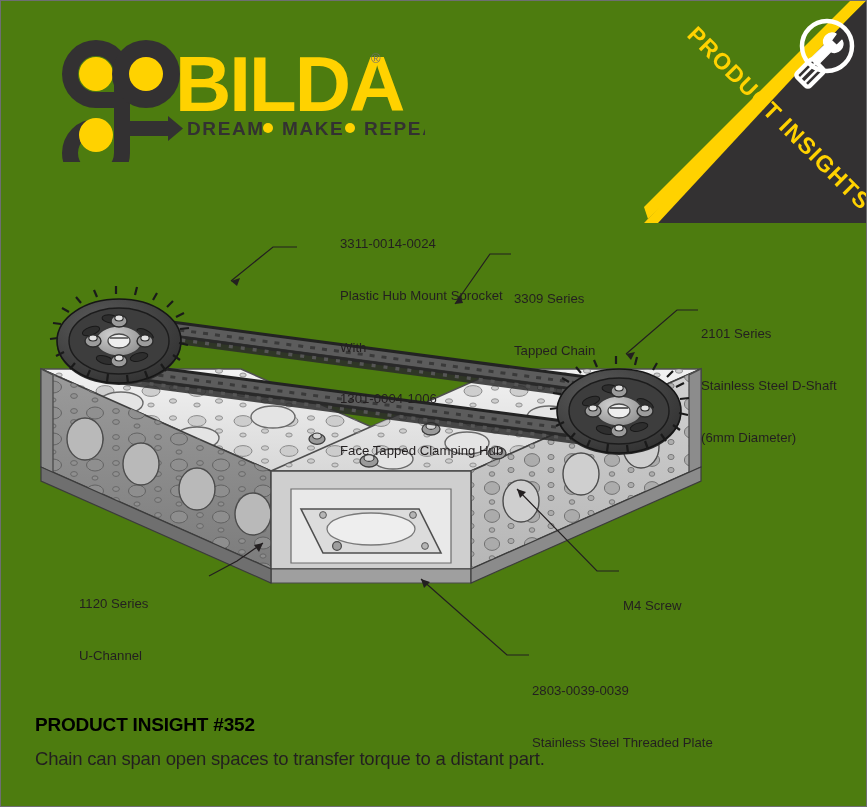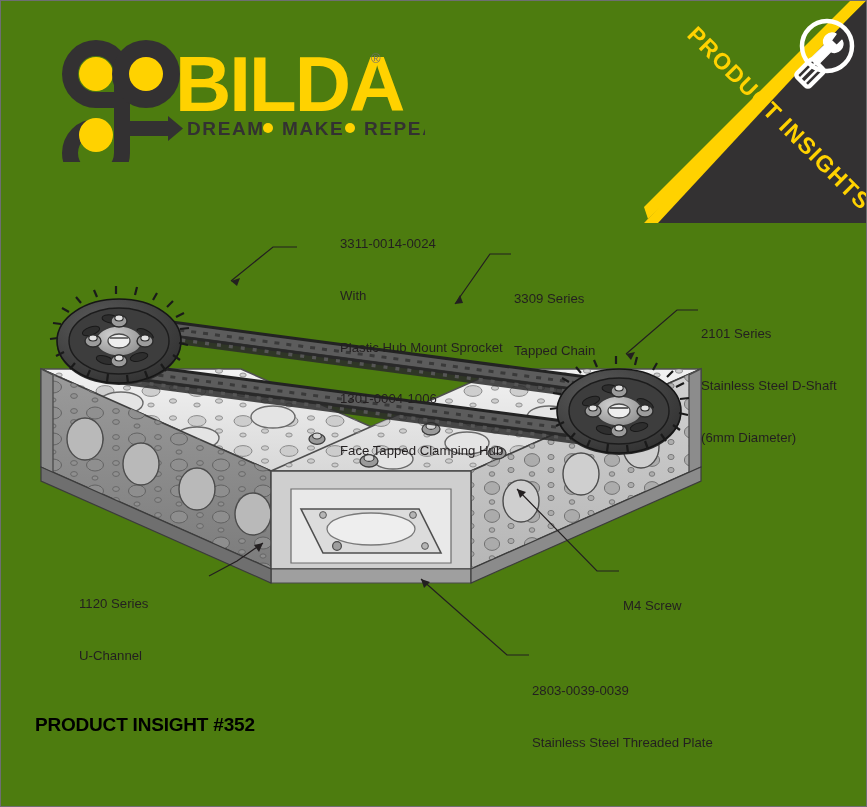--- a/index.html
+++ b/index.html
@@ -445,22 +445,22 @@
       <path d="M618 400 L596 400 L516 318"></path>
       <polygon points="516,318 525,321 519,327" fill="#231f20" stroke="none"></polygon>
 
       <path d="M528 484 L506 484 L420 408"></path>
       <polygon points="420,408 429,411 423,417" fill="#231f20" stroke="none"></polygon>
     </g>
   </svg>
 
   <div class="callout" style="left:299px; top:200px;margin-left:40px;">
     <div>3311-0014-0024</div>
+    <div>Plastic Hub Mount Sprocket</div>
     <div>With</div>
-    <div>Plastic Hub Mount Sprocket</div>
     <div>1301-0004-1006</div>
     <div>Face Tapped Clamping Hub</div>
   </div>
 
   <div class="callout" style="left:513px; top:255px;">
     <div>3309 Series</div>
     <div>Tapped Chain</div>
   </div>
 
   <div class="callout" style="left:700px; top:290px;">
@@ -478,15 +478,16 @@
     <div>M4 Screw</div>
   </div>
 
   <div class="callout" style="left:531px; top:647px;">
     <div>2803-0039-0039</div>
     <div>Stainless Steel Threaded Plate</div>
   </div>
 
   <div id="caption">
     <div id="caption-title">PRODUCT INSIGHT #352</div>
+    <div id="caption-body">Chain can span open spaces to transfer torque to a distant part.</div>
   </div>
 
 </div>
 
 </body></html>

